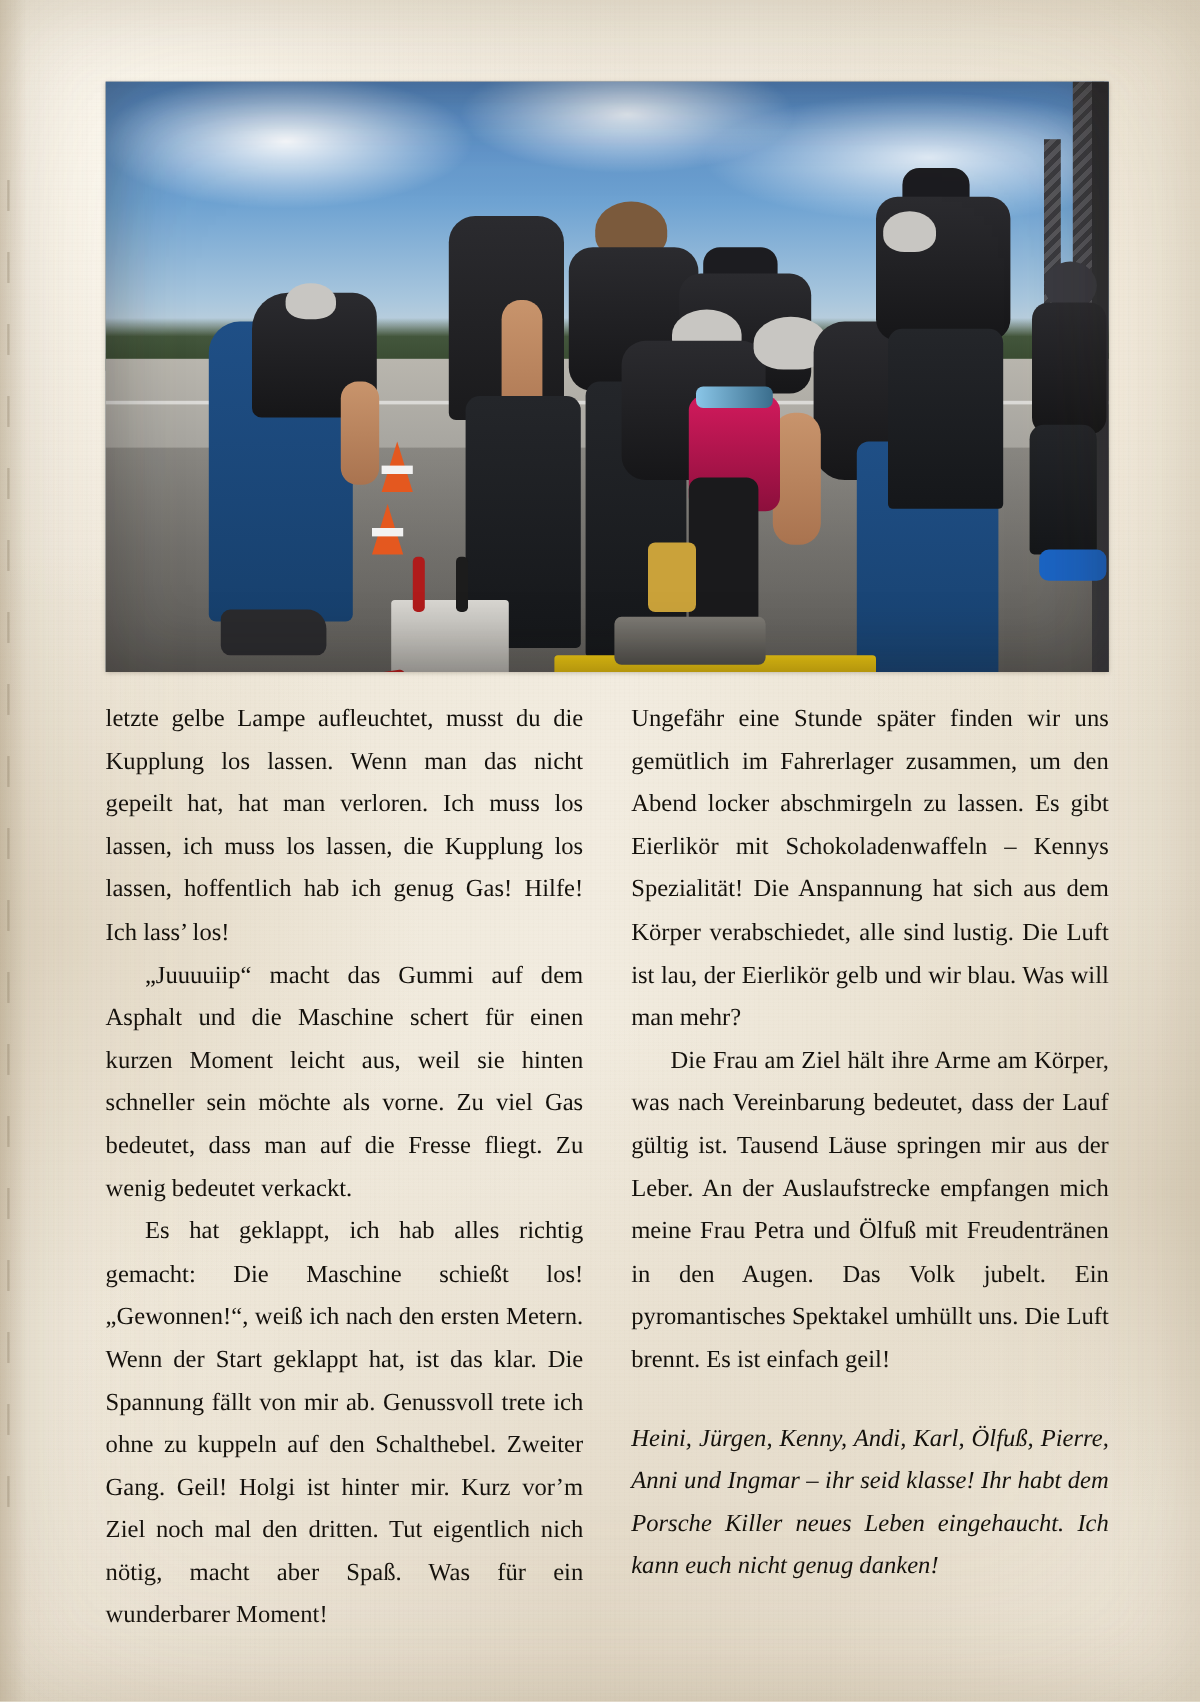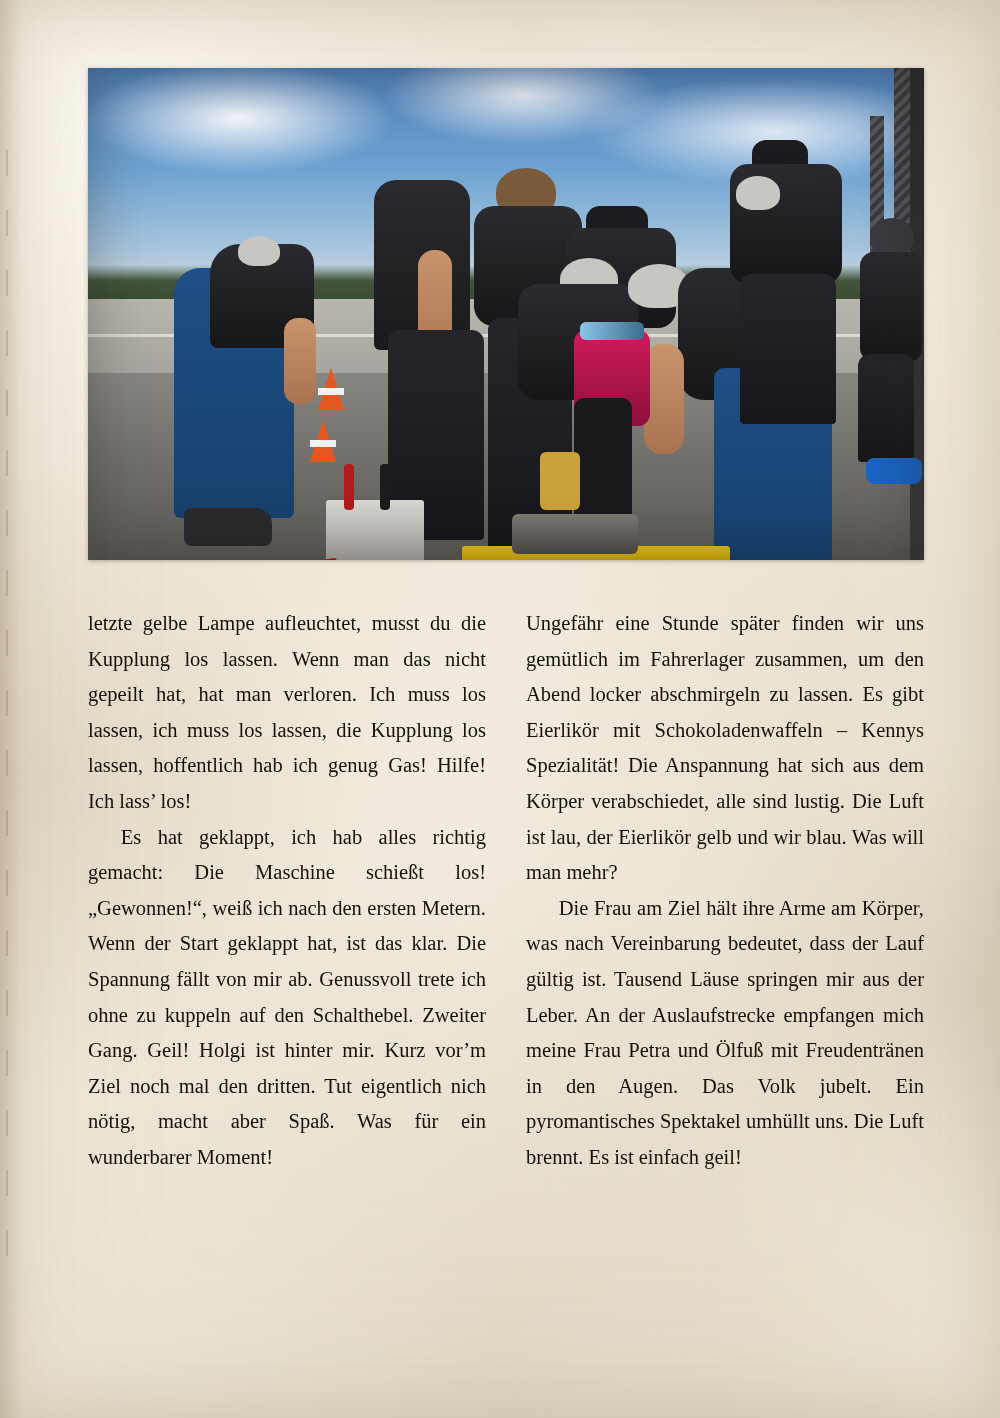--- a/index.html
+++ b/index.html
@@ -129,21 +129,20 @@
   }
 
   
   .columns {
     margin-top: 22px;
     display: flex;
     gap: 40px;
   }
   .col {
     width: 398px;
-    margin-top: 24px;
   }
   p.body {
     margin: 0;
     font-size: 20.5px;
     line-height: 35.6px;
     text-align: justify;
     text-justify: inter-word;
     color: #14110c;
     hyphens: manual;
   }
@@ -227,25 +226,27 @@
     <div class="cable-red" style="left:256px; top:396px; width:10px; height:46px;"></div>
     <div class="cable-blk" style="left:292px; top:396px; width:10px; height:46px;"></div>
 
     <div class="photo-vignette"></div>
   </div>
 
   <div class="columns">
 
     <div class="col">
       <p class="body noindent">letzte gelbe Lampe aufleuchtet, musst du die Kupplung los lassen. Wenn man das nicht gepeilt hat, hat man verloren. Ich muss los lassen, ich muss los lassen, die Kupplung los lassen, hoffentlich hab ich genug Gas! Hilfe! Ich lass’ los!</p>
+      <p class="body">„Juuuuiip“ macht das Gummi auf dem Asphalt und die Maschine schert für einen kurzen Moment leicht aus, weil sie hinten schneller sein möchte als vorne. Zu viel Gas bedeutet, dass man auf die Fresse fliegt. Zu wenig bedeutet verkackt.</p>
       <p class="body">Es hat geklappt, ich hab alles richtig gemacht: Die Maschine schießt los! „Gewonnen!“, weiß ich nach den ersten Metern. Wenn der Start geklappt hat, ist das klar. Die Spannung fällt von mir ab. Genussvoll trete ich ohne zu kuppeln auf den Schalthebel. Zweiter Gang. Geil! Holgi ist hinter mir. Kurz vor’m Ziel noch mal den dritten. Tut eigentlich nich nötig, macht aber Spaß. Was für ein wunderbarer Moment!</p>
     </div>
 
     <div class="col">
       <p class="body">Ungefähr eine Stunde später finden wir uns gemütlich im Fahrerlager zusammen, um den Abend locker abschmirgeln zu lassen. Es gibt Eierlikör mit Schokoladenwaffeln – Kennys Spezialität! Die Anspannung hat sich aus dem Körper verabschiedet, alle sind lustig. Die Luft ist lau, der Eierlikör gelb und wir blau. Was will man mehr?</p>
       <p class="body">Die Frau am Ziel hält ihre Arme am Körper, was nach Vereinbarung bedeutet, dass der Lauf gültig ist. Tausend Läuse springen mir aus der Leber. An der Auslaufstrecke empfangen mich meine Frau Petra und Ölfuß mit Freudentränen in den Augen. Das Volk jubelt. Ein pyromantisches Spektakel umhüllt uns. Die Luft brennt. Es ist einfach geil!</p>
+      <p class="closing">Heini, Jürgen, Kenny, Andi, Karl, Ölfuß, Pierre, Anni und Ingmar – ihr seid klasse! Ihr habt dem Porsche Killer neues Leben eingehaucht. Ich kann euch nicht genug danken!</p>
     </div>
 
   </div>
 </div>
 
 <div class="edge-shadow"></div>
 <div class="left-edge-marks"></div>
 
 </body></html>

